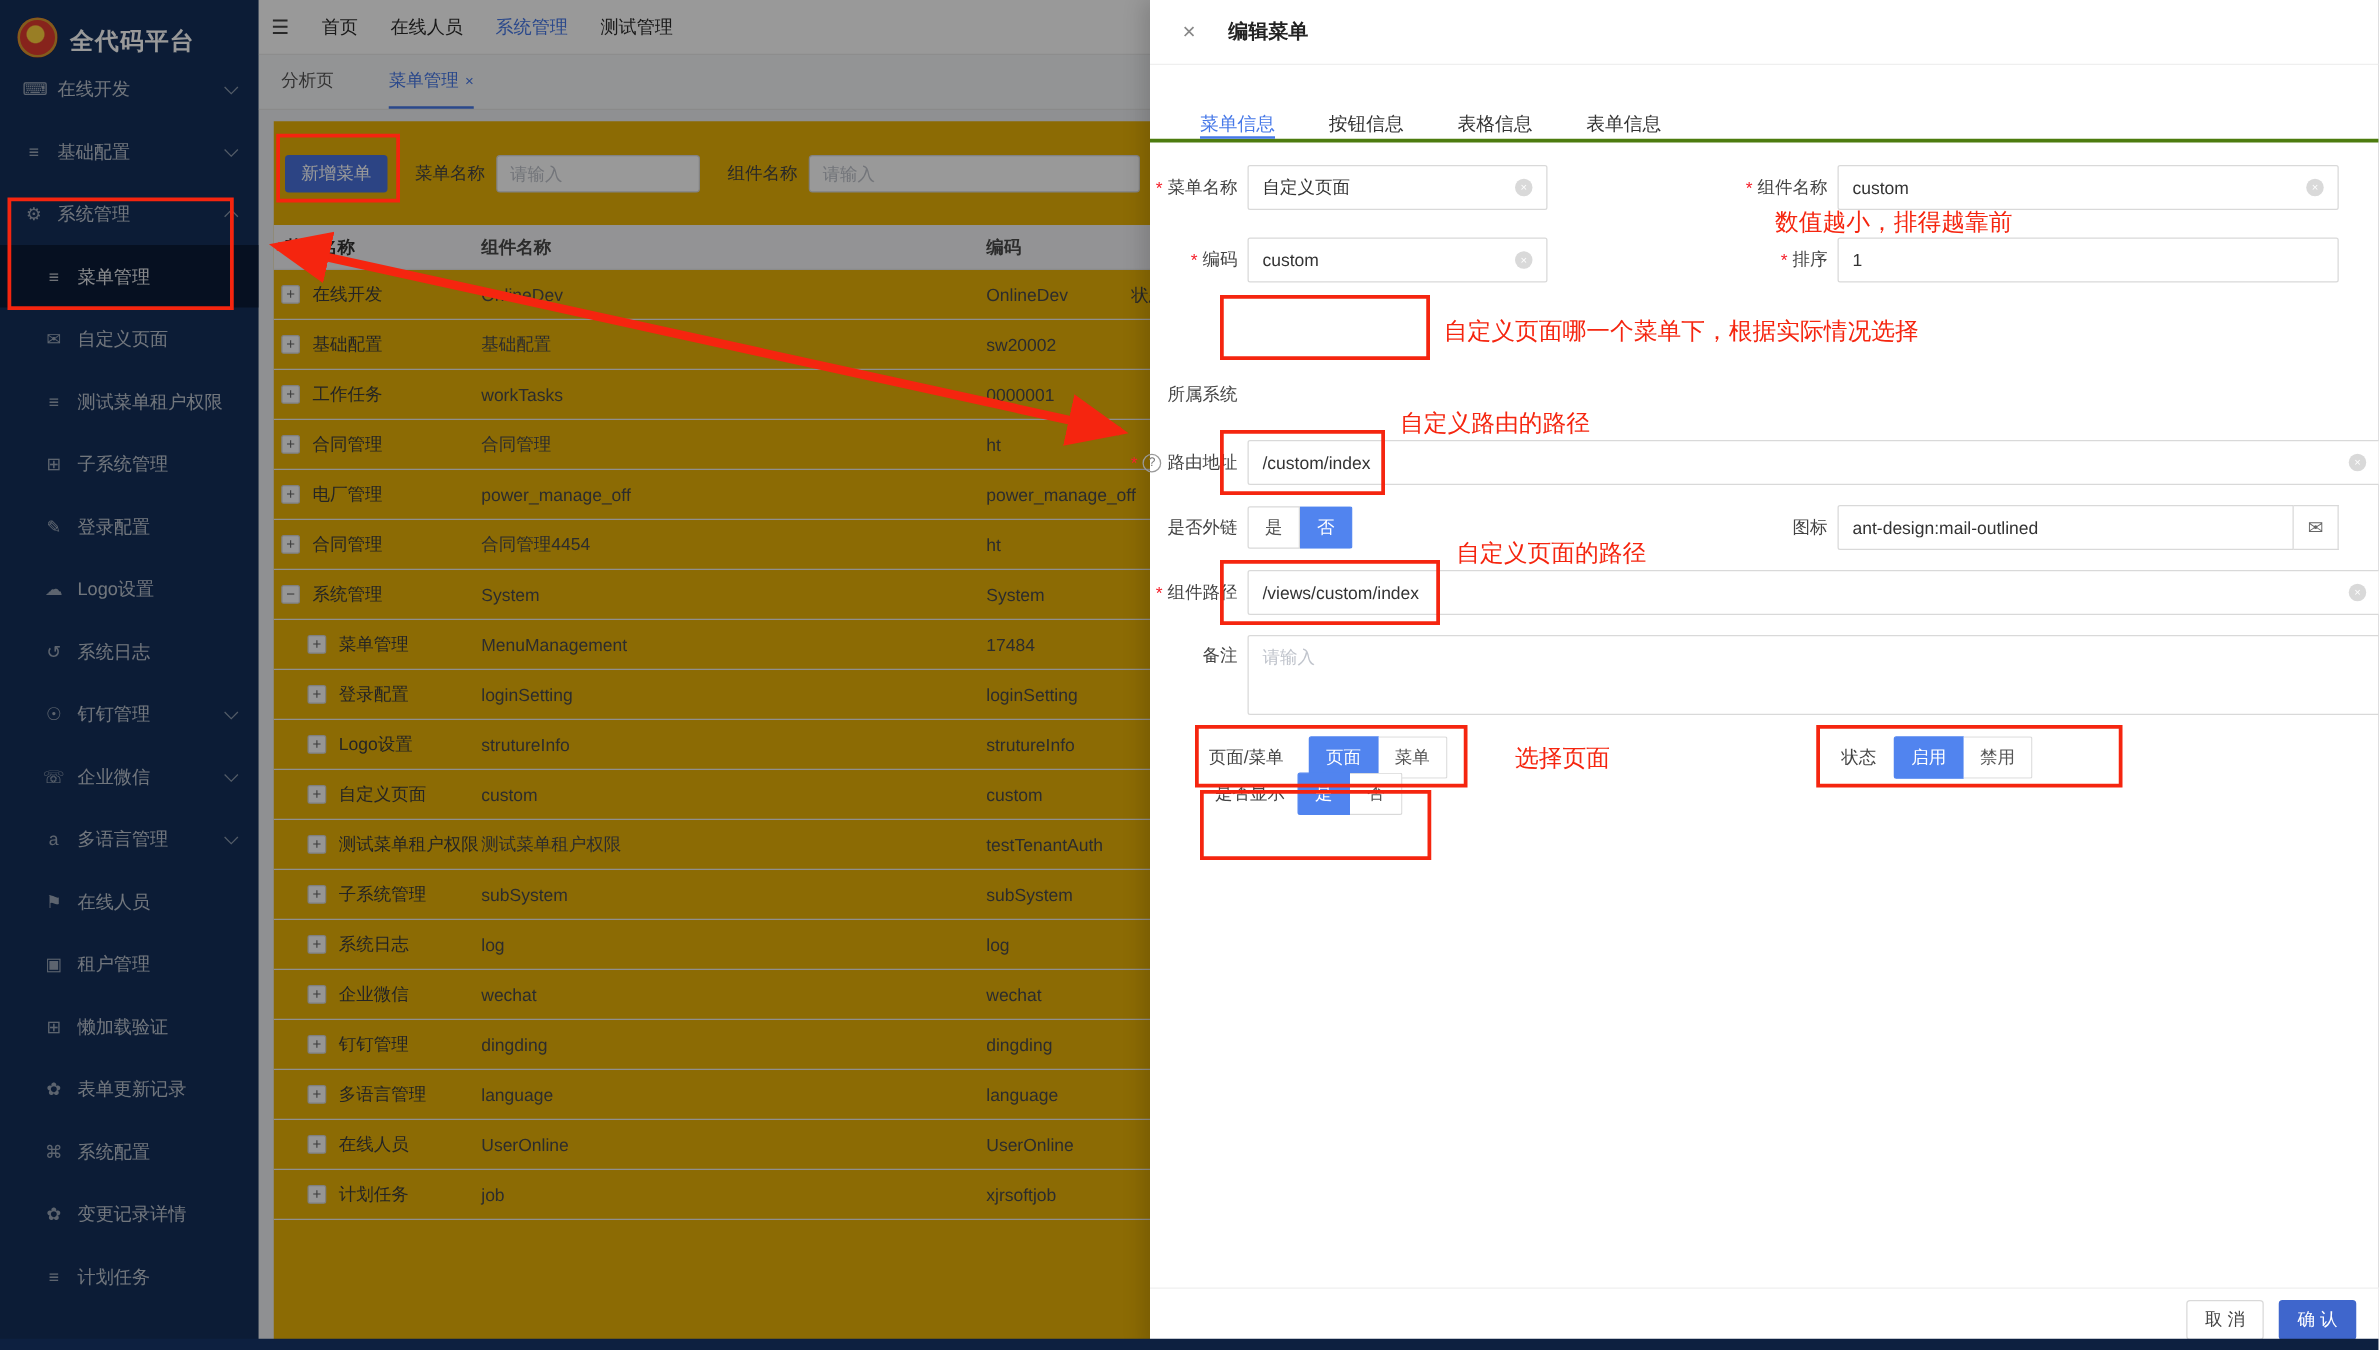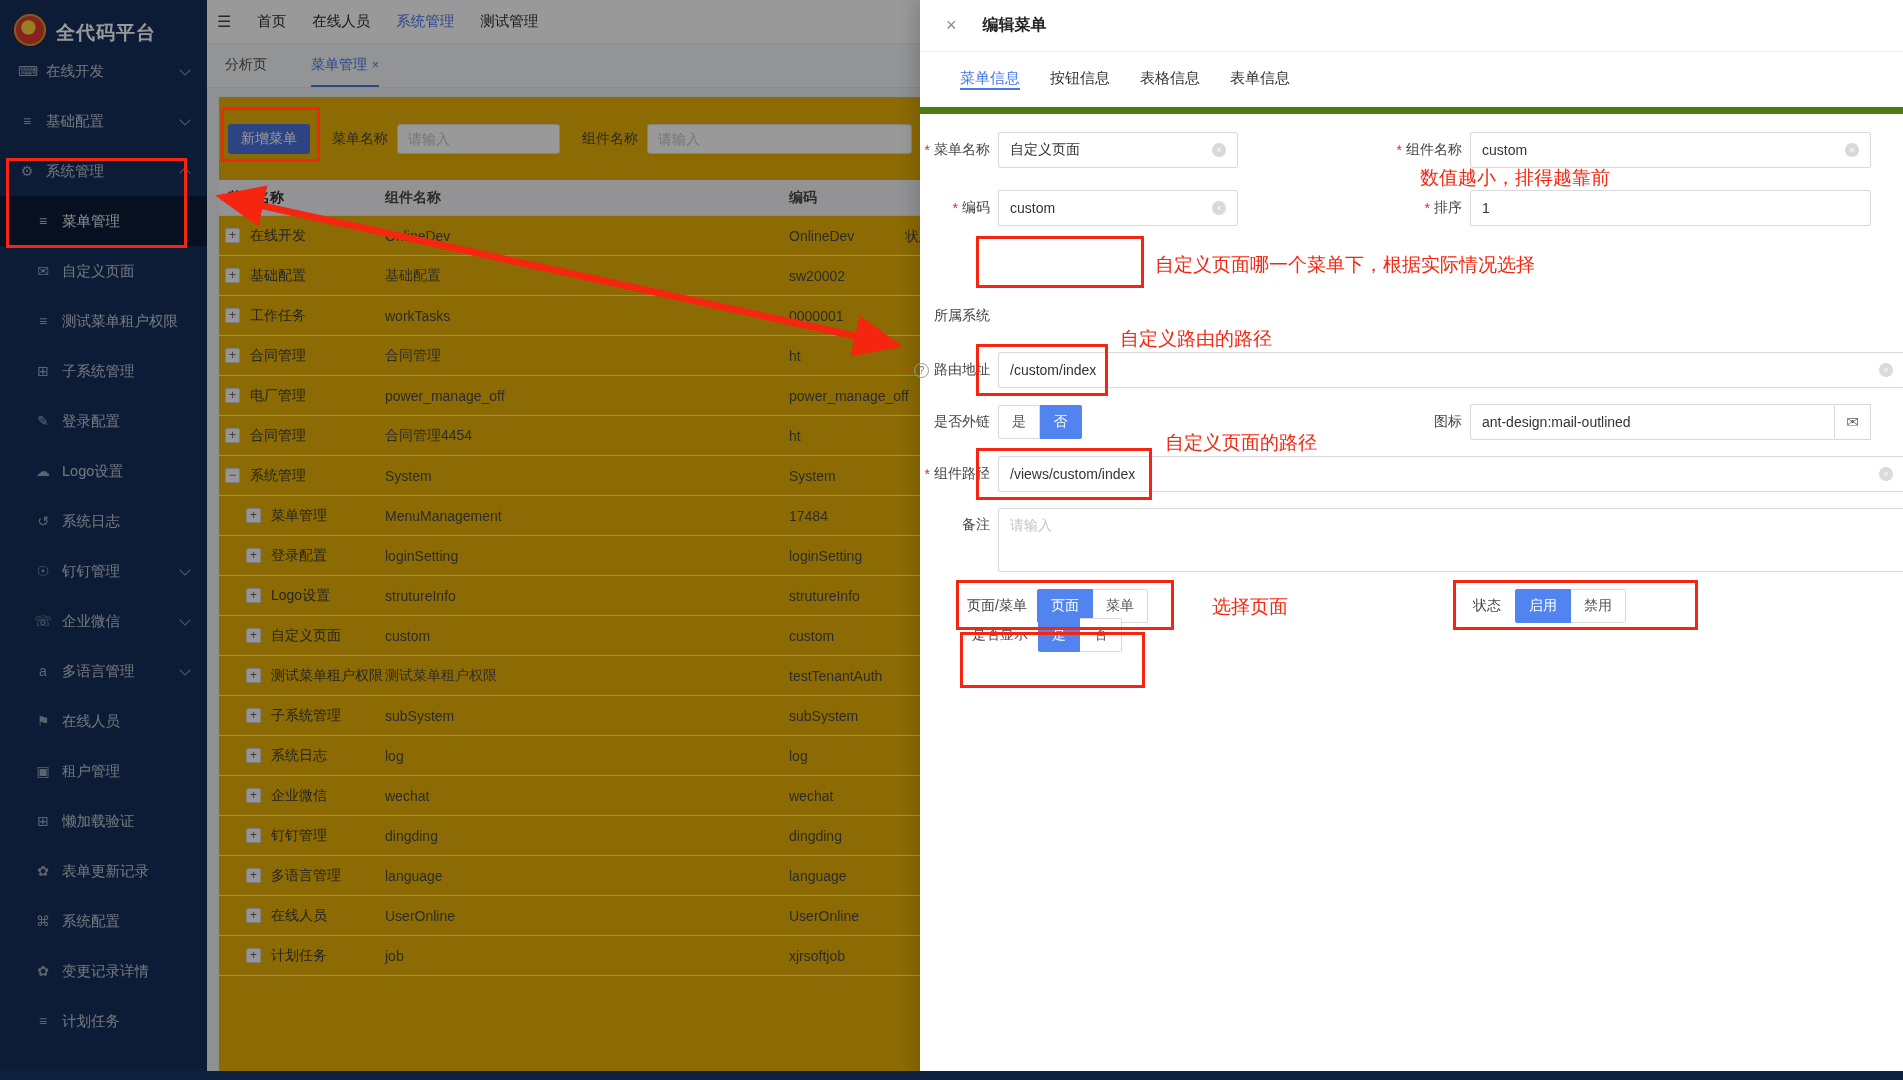--- a/index.html
+++ b/index.html
@@ -54,21 +54,21 @@
 .xbox{width:15px;height:15px;border:1px solid #d4d4d4;background:#fafafa;border-radius:2px;
   font-size:12px;line-height:12px;text-align:center;color:#666;flex:none;cursor:pointer}
 
 
 .mask{position:absolute;inset:0;background:rgba(0,0,0,.40);z-index:5}
 .drawer{position:absolute;left:920px;top:0;width:983px;height:1080px;background:#fff;z-index:6;
   box-shadow:-6px 0 16px rgba(0,0,0,.15);font-size:14px;color:#444}
 .d-header{height:52px;display:flex;align-items:center;gap:26px;padding-left:26px;border-bottom:1px solid #efefef}
 .d-close{font-size:18px;color:#888;cursor:pointer}
 .d-title{font-size:16px;font-weight:600;color:#222}
-.d-tabs{height:62px;display:flex;align-items:center;gap:30px;padding-left:40px;border-bottom:7px solid #4d7c0f}
+.d-tabs{height:62px;display:flex;align-items:flex-end;gap:43px;padding-left:40px;border-bottom:3px solid #4d7c0f}
 .d-tab{display:flex;align-items:center;font-size:15px;color:#333;border-bottom:2px solid transparent;cursor:pointer}
 .d-tab.active{color:#4678e8;border-bottom-color:#4678e8}
 .frow{position:absolute;left:0;right:16px;height:36px;display:flex;align-items:center}
 .g1{display:flex;align-items:center}
 .g2{position:absolute;left:472px;right:16px;display:flex;align-items:center}
 .flabel{width:70px;flex:none;display:flex;justify-content:flex-end;align-items:center;gap:2px;
   margin-right:8px;white-space:nowrap;color:#444;overflow:visible}
 .flabel2{width:70px;flex:none;text-align:right;margin-right:8px;white-space:nowrap;display:flex;
   justify-content:flex-end;align-items:center;gap:2px}
 .star{color:#f5222d;font-size:14px;margin-right:2px}
@@ -512,21 +512,21 @@
     <div class="frow" style="top:508px;height:64px;align-items:flex-start">
       <div class="g1" style="align-items:flex-start">
         <div class="flabel" style="margin-top:8px">
             <span>备注</span>
           </div>
         <div class="textarea"><span>请输入</span></div>
       </div>
     </div>
 
     <div class="frow" style="top:588px;padding-left:47px">
-      <span style="margin-right:10px">页面/菜单</span>
+      <span style="margin-right:20px">页面/菜单</span>
       <div class="seg">
         <div class="seg-btn sel">页面</div>
         <div class="seg-btn">菜单</div>
       </div>
       <div style="position:absolute;left:553px;display:flex;align-items:center">
         <span style="margin-right:14px">状态</span>
         <div class="seg">
           <div class="seg-btn sel">启用</div>
           <div class="seg-btn">禁用</div>
         </div>
@@ -546,20 +546,24 @@
     <div class="rbox" style="left:56px;top:448px;width:176px;height:52px"></div>
     <div class="rbox" style="left:36px;top:580px;width:218px;height:50px"></div>
     <div class="rbox" style="left:533px;top:580px;width:245px;height:50px"></div>
     <div class="rbox" style="left:40px;top:632px;width:185px;height:56px"></div>
     <div class="rnote" style="left:500px;top:165px">数值越小，排得越靠前</div>
     <div class="rnote" style="left:235px;top:252px">自定义页面哪一个菜单下，根据实际情况选择</div>
     <div class="rnote" style="left:200px;top:326px">自定义路由的路径</div>
     <div class="rnote" style="left:245px;top:430px">自定义页面的路径</div>
     <div class="rnote" style="left:292px;top:594px">选择页面</div>
 
+    <div class="d-footer">
+      <button class="btn-cancel">取 消</button>
+      <button class="btn-ok">确 认</button>
+    </div>
   </div>
 
   <svg class="arrow-svg" width="1903" height="1080" viewBox="0 0 1903 1080">
     <defs>
       <marker id="ah" markerWidth="9" markerHeight="8" refX="6" refY="3" orient="auto-start-reverse" markerUnits="strokeWidth">
         <path d="M0,0 L7,3 L0,6 Z" fill="#f5250f"></path>
       </marker>
     </defs>
     <line x1="222" y1="197" x2="896" y2="345" stroke="#f5250f" stroke-width="7" marker-start="url(#ah)" marker-end="url(#ah)"></line>
   </svg>

